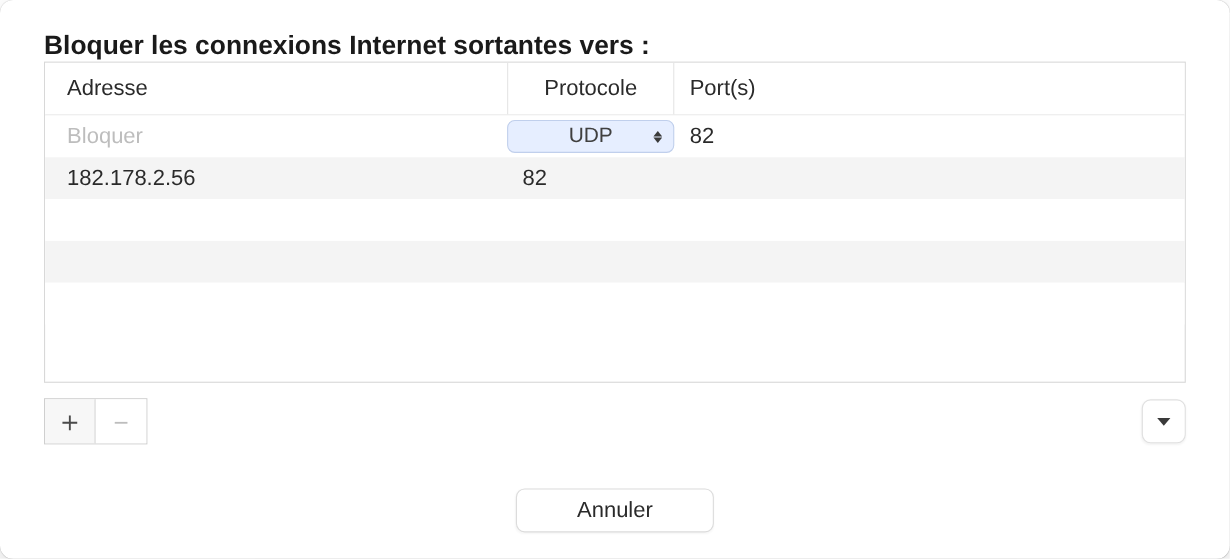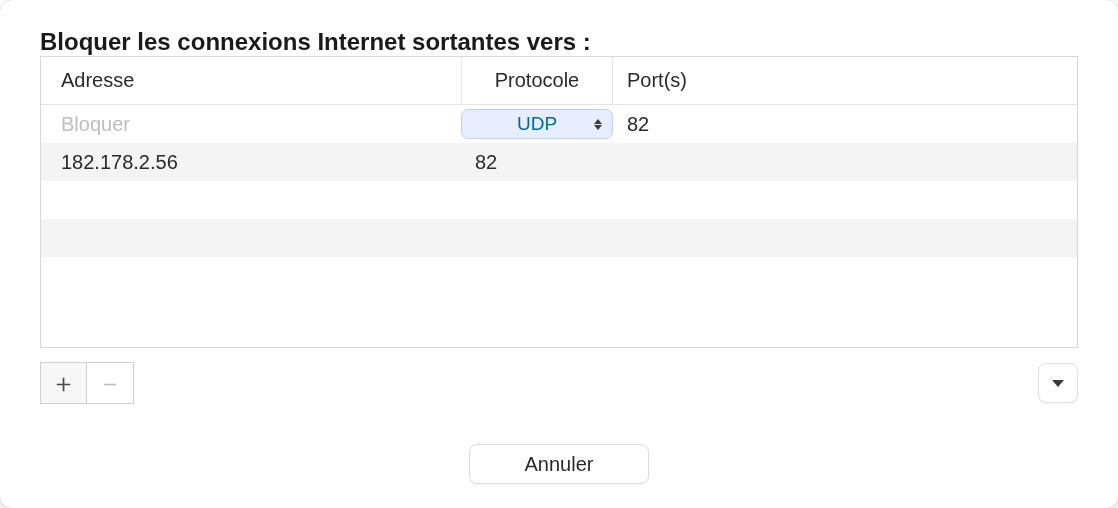--- a/index.html
+++ b/index.html
@@ -72,21 +72,21 @@
       background: #e6eeff;
       border: 1px solid #c0cfec;
       border-radius: 7px;
       height: 30px;
       width: 164px;
       display: flex;
       align-items: center;
       justify-content: center;
       position: relative;
       font-size: 19px;
-      color: #0369a1;
+      color: #404040;
       cursor: pointer;
     }
     .select-arrows {
       position: absolute;
       right: 10px;
       display: flex;
       flex-direction: column;
       gap: 1px;
       align-items: center;
     }

